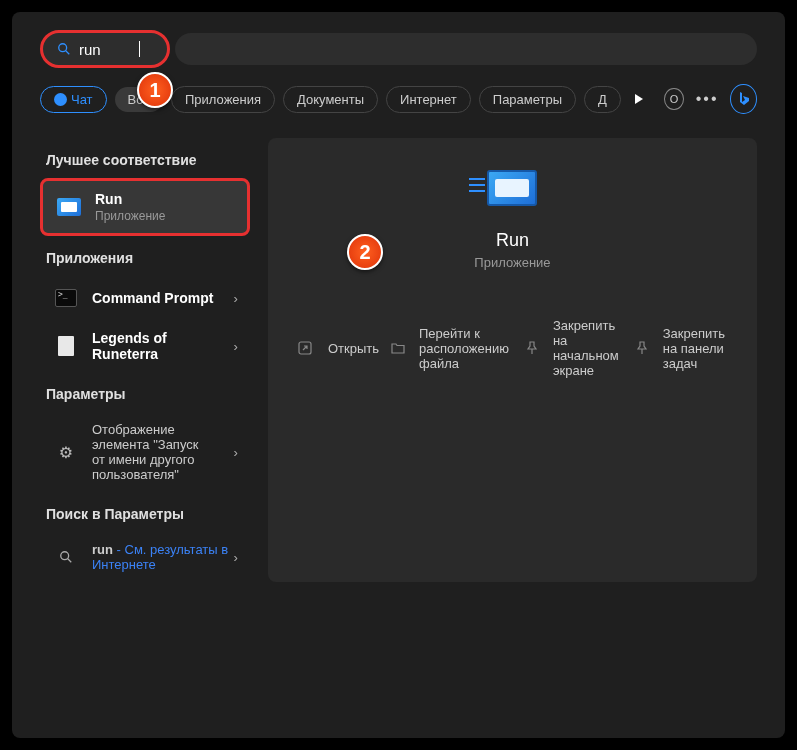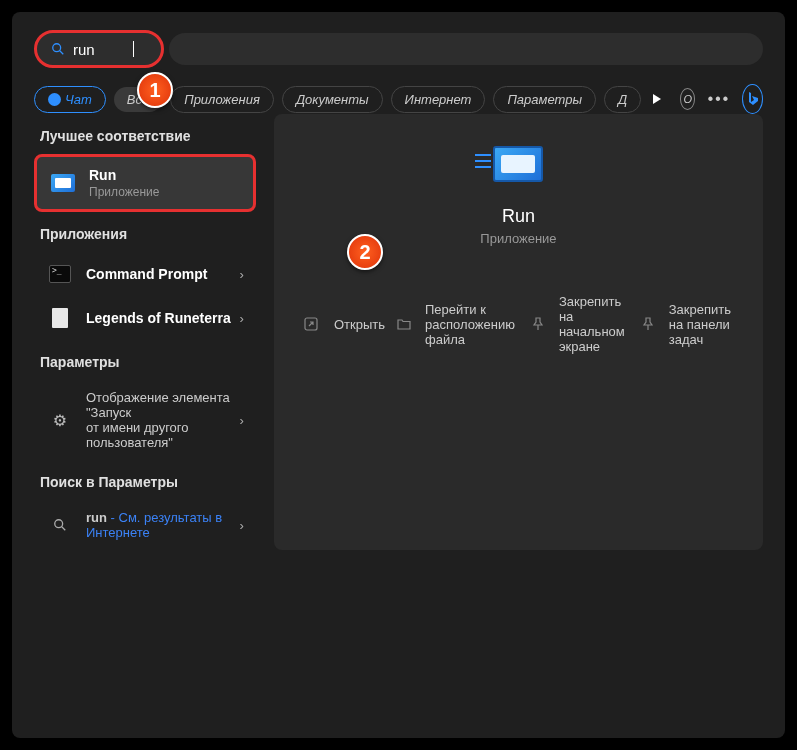--- a/index.html
+++ b/index.html
@@ -1,30 +1,30 @@
 <!DOCTYPE html>
 <html><head>
   <meta charset="utf-8">
   <style>
     * { margin: 0; padding: 0; box-sizing: border-box; font-family: 'Segoe UI', sans-serif; }
     body { background: #000; width: 797px; height: 750px; padding: 12px; }
-    .window { background: #1f1f1f; width: 100%; height: 100%; border-radius: 8px; padding: 18px 22px; position: relative; }
+    .window { background: #1f1f1f; width: 100%; height: 100%; border-radius: 8px; padding: 18px 28px; position: relative; }
     
     .search-wrap { position: relative; margin-bottom: 16px; }
     .search-box { background: #2d2d2d; border: 3px solid #e63030; border-radius: 22px; height: 38px; display: flex; align-items: center; padding: 0 14px; width: 130px; }
     .search-icon-s { width: 14px; height: 14px; margin-right: 8px; }
     .search-input { background: transparent; border: none; color: #fff; font-size: 15px; outline: none; width: 60px; }
     .search-cursor { width: 1px; height: 16px; background: #fff; display: inline-block; }
     .search-bg { position: absolute; left: 135px; right: 0; top: 3px; height: 32px; background: #2d2d2d; border-radius: 18px; }
     
     .annot { position: absolute; width: 36px; height: 36px; background: radial-gradient(circle, #ff6020 0%, #e84010 70%); border: 2px solid #fff; border-radius: 50%; display: flex; align-items: center; justify-content: center; color: #fff; font-size: 20px; font-weight: bold; z-index: 10; box-shadow: 0 2px 4px rgba(0,0,0,.5); }
     .annot-1 { top: 60px; left: 125px; }
     .annot-2 { top: 222px; left: 335px; }
     
-    .tabs { display: flex; gap: 8px; align-items: center; flex-wrap: nowrap; font-style: italic; }
+    .tabs { display: flex; gap: 8px; align-items: center; margin-bottom: 24px; flex-wrap: nowrap; }
     .tab { padding: 5px 13px; border-radius: 16px; color: #ccc; font-size: 13px; border: 1px solid #444; cursor: pointer; white-space: nowrap; display: flex; align-items: center; gap: 4px; }
     .tab.active { border: 1.5px solid #2e8fff; color: #2e8fff; }
     .tab.selected { background: #3a3a3a; border: none; }
     .tab-icon-b { width: 13px; height: 13px; border-radius: 50%; background: #2e8fff; display: inline-block; }
     .tab-play { width: 22px; height: 22px; display: flex; align-items: center; justify-content: center; color: #fff; }
     .tab-circle { width: 22px; height: 22px; border: 1.5px solid #888; border-radius: 50%; display: flex; align-items: center; justify-content: center; color: #ccc; font-size: 11px; }
     .tab-dots { color: #ccc; font-size: 16px; letter-spacing: 2px; padding: 0 4px; }
     .tab-bing { width: 30px; height: 30px; border-radius: 50%; border: 1.5px solid #2e8fff; display: flex; align-items: center; justify-content: center; }
     
     .columns { display: flex; gap: 18px; }

